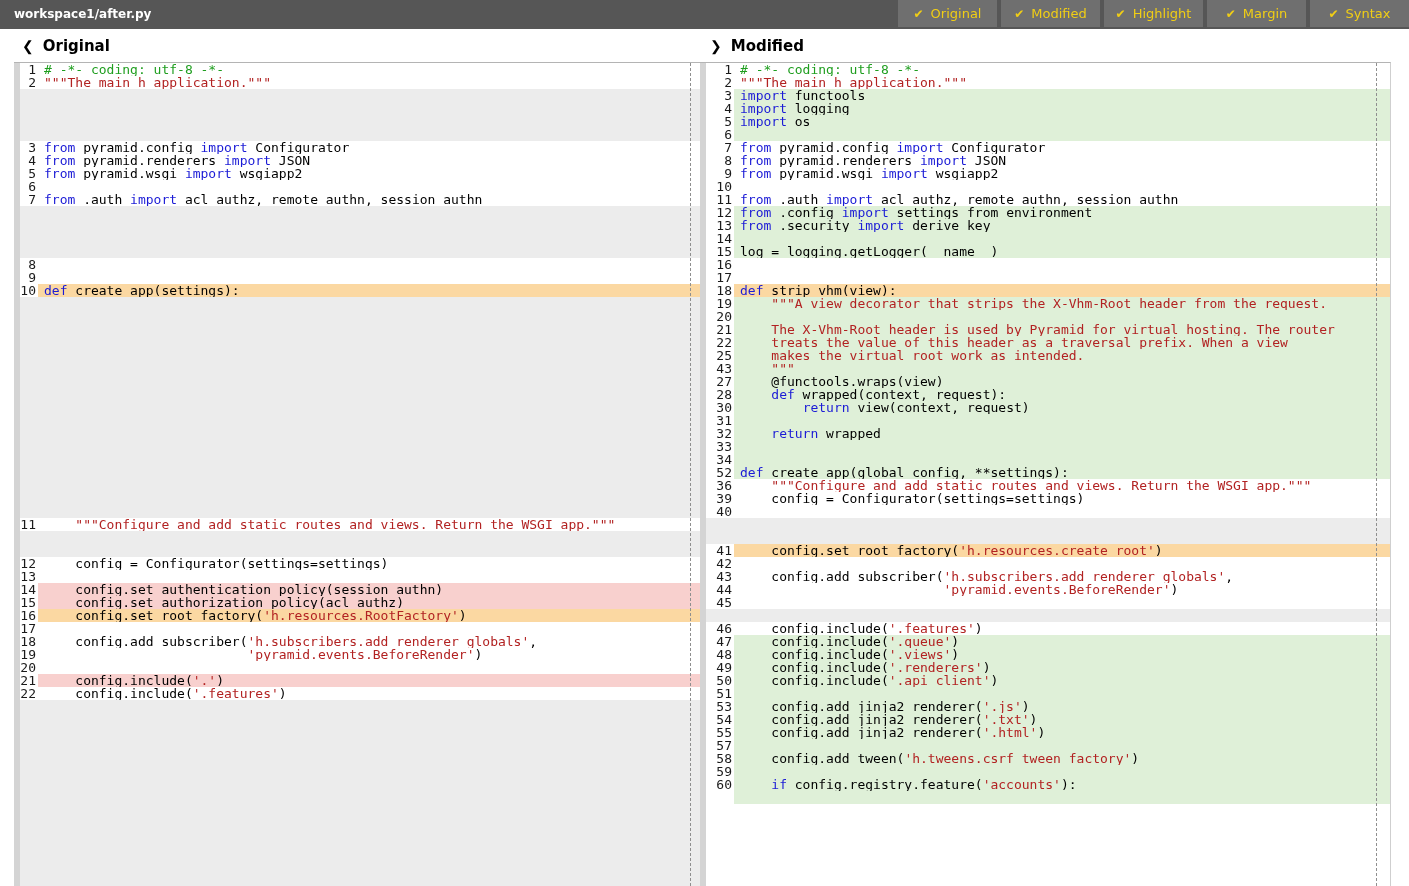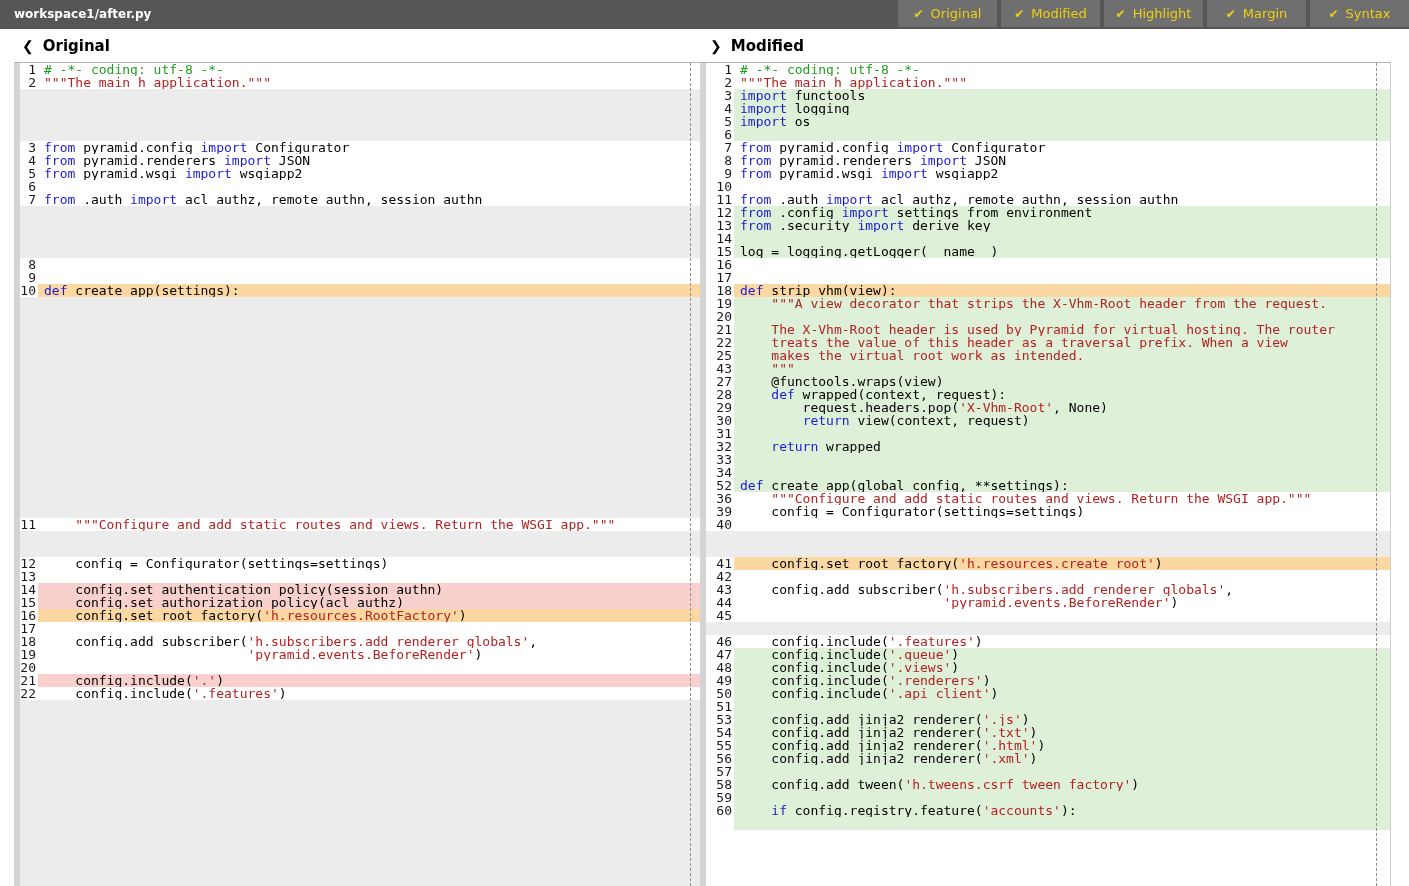--- a/index.html
+++ b/index.html
@@ -445,24 +445,20 @@
       </div>
       <div class="row bg-add">
         <span class="ln">27</span>
         <span class="code"><span class="t-p">    @functools.wraps(view)</span></span>
       </div>
       <div class="row bg-add">
         <span class="ln">28</span>
         <span class="code"><span class="t-p">    </span><span class="t-k">def</span><span class="t-p"> wrapped(context, request):</span></span>
       </div>
       <div class="row bg-add">
-        <span class="ln">29</span>
-        <span class="code"><span class="t-p">        request.headers.pop(</span><span class="t-s">'X-Vhm-Root'</span><span class="t-p">, None)</span></span>
-      </div>
-      <div class="row bg-add">
         <span class="ln">30</span>
         <span class="code"><span class="t-p">        </span><span class="t-k">return</span><span class="t-p"> view(context, request)</span></span>
       </div>
       <div class="row bg-add">
         <span class="ln">31</span>
         <span class="code"></span>
       </div>
       <div class="row bg-add">
         <span class="ln">32</span>
         <span class="code"><span class="t-p">    </span><span class="t-k">return</span><span class="t-p"> wrapped</span></span>
@@ -551,24 +547,20 @@
         <span class="ln">53</span>
         <span class="code"><span class="t-p">    config.add_jinja2_renderer(</span><span class="t-s">'.js'</span><span class="t-p">)</span></span>
       </div>
       <div class="row bg-add">
         <span class="ln">54</span>
         <span class="code"><span class="t-p">    config.add_jinja2_renderer(</span><span class="t-s">'.txt'</span><span class="t-p">)</span></span>
       </div>
       <div class="row bg-add">
         <span class="ln">55</span>
         <span class="code"><span class="t-p">    config.add_jinja2_renderer(</span><span class="t-s">'.html'</span><span class="t-p">)</span></span>
-      </div>
-      <div class="row bg-add">
-        <span class="ln">56</span>
-        <span class="code"><span class="t-p">    config.add_jinja2_renderer(</span><span class="t-s">'.xml'</span><span class="t-p">)</span></span>
       </div>
       <div class="row bg-add">
         <span class="ln">57</span>
         <span class="code"></span>
       </div>
       <div class="row bg-add">
         <span class="ln">58</span>
         <span class="code"><span class="t-p">    config.add_tween(</span><span class="t-s">'h.tweens.csrf_tween_factory'</span><span class="t-p">)</span></span>
       </div>
       <div class="row bg-add">

